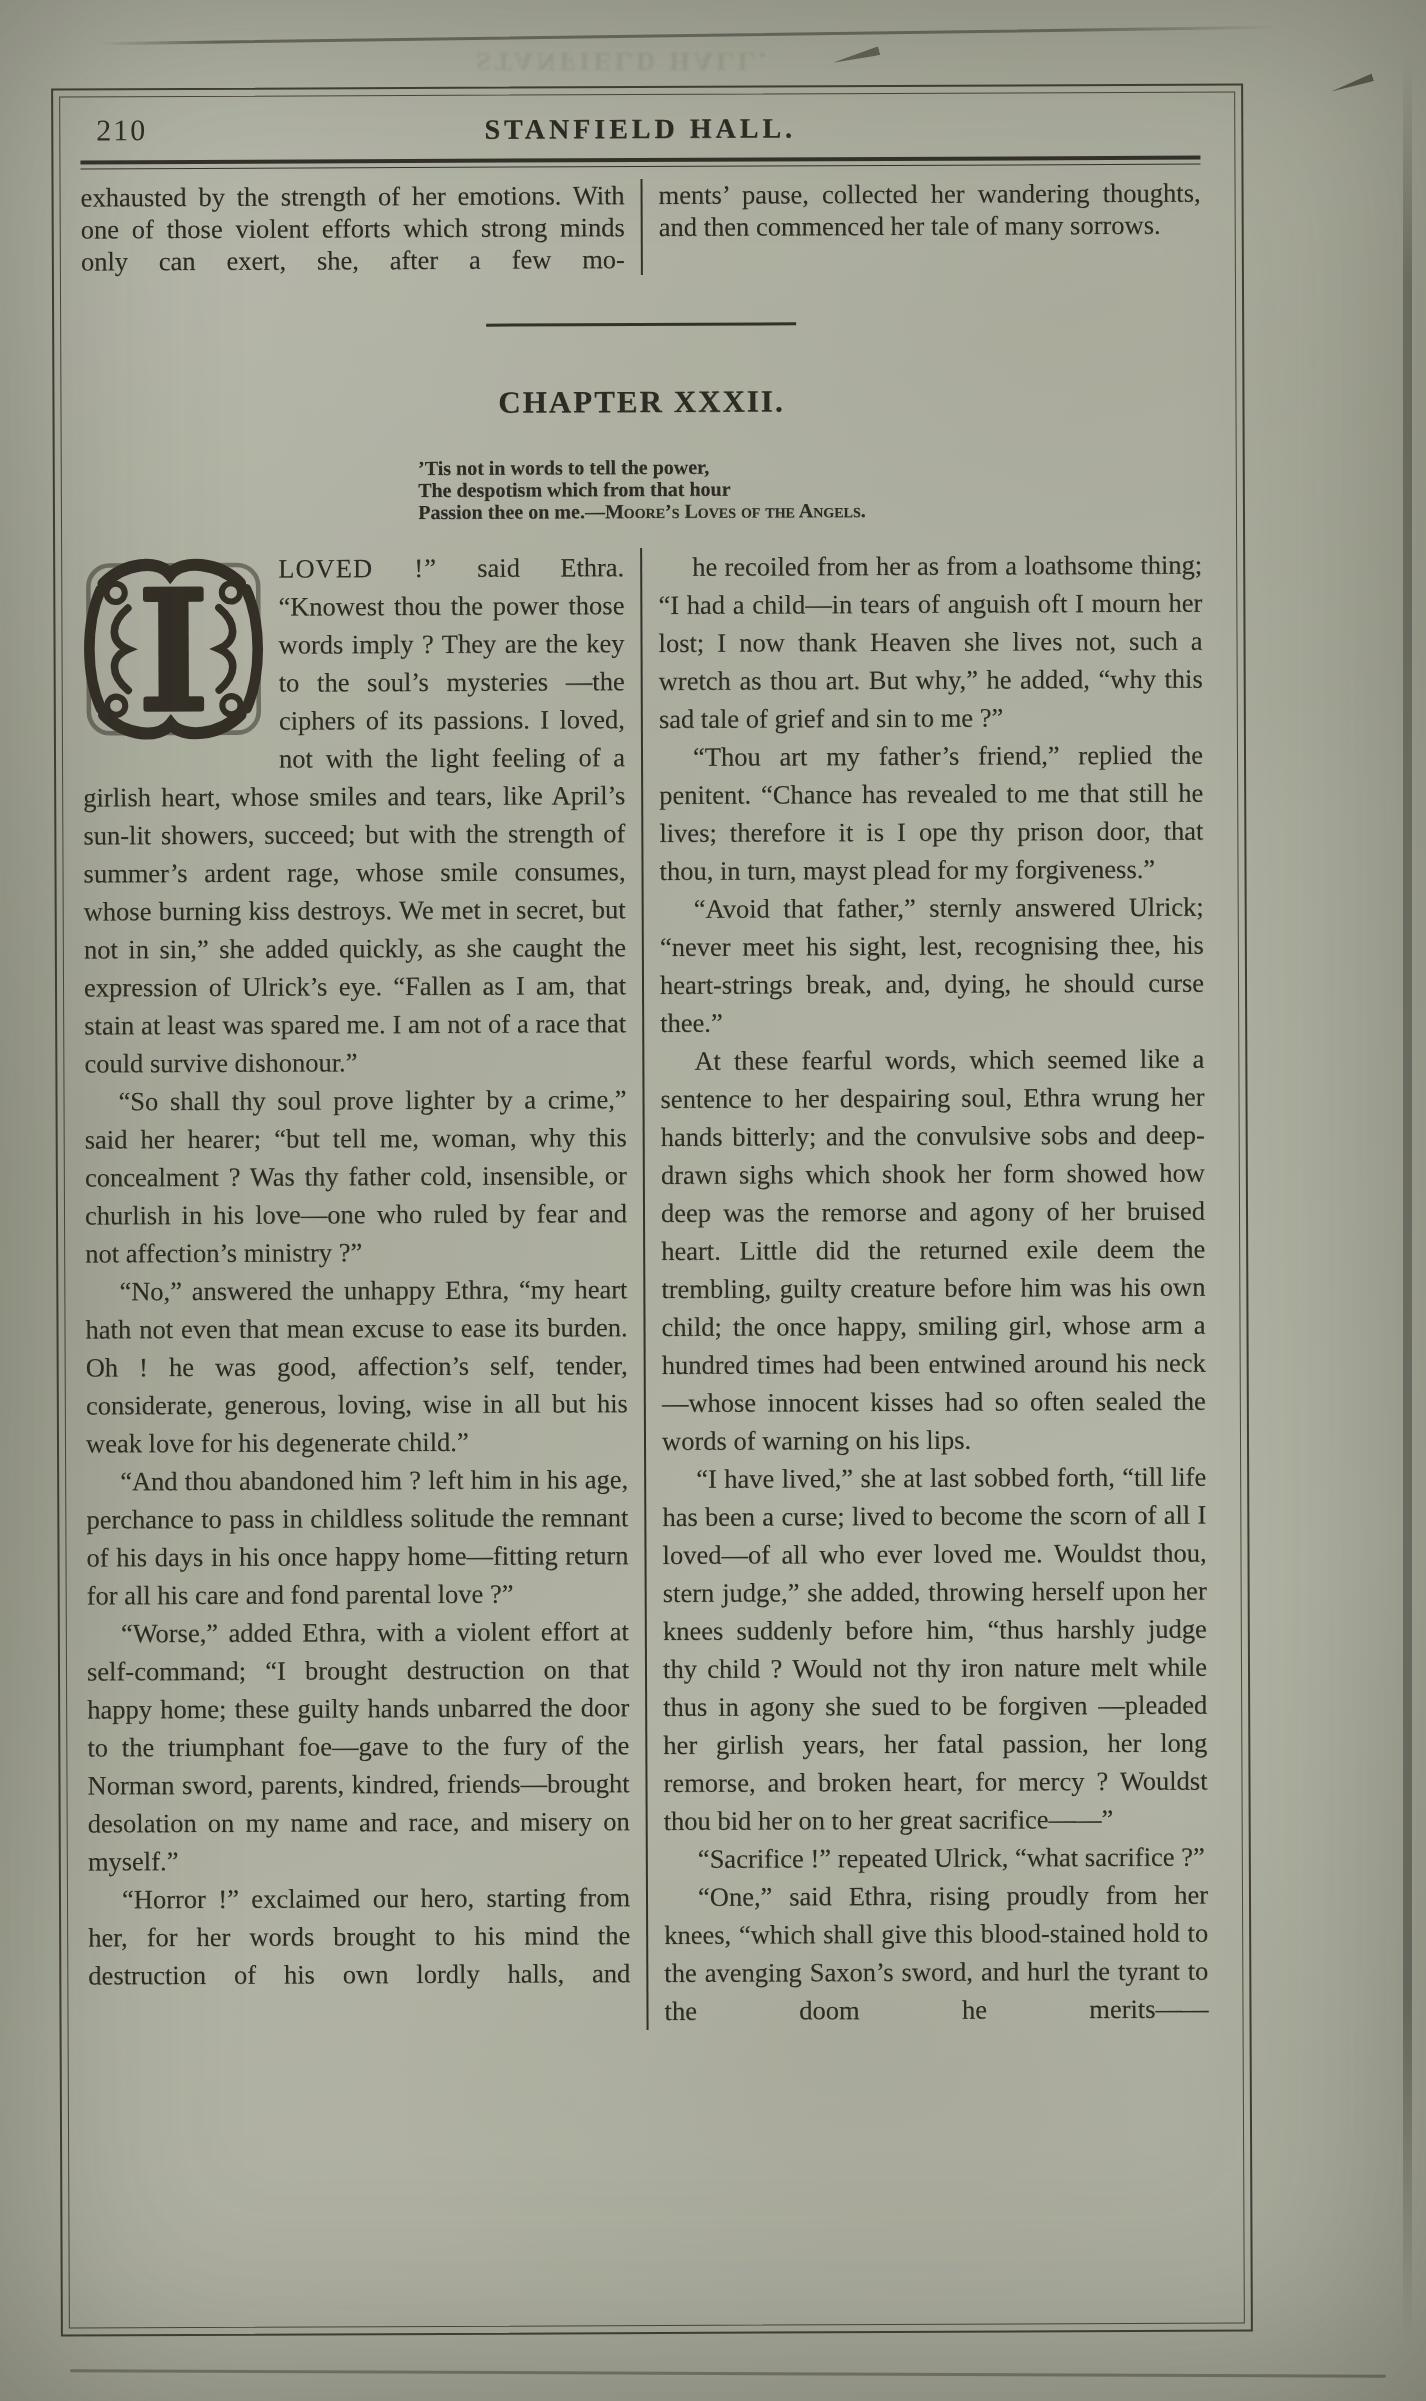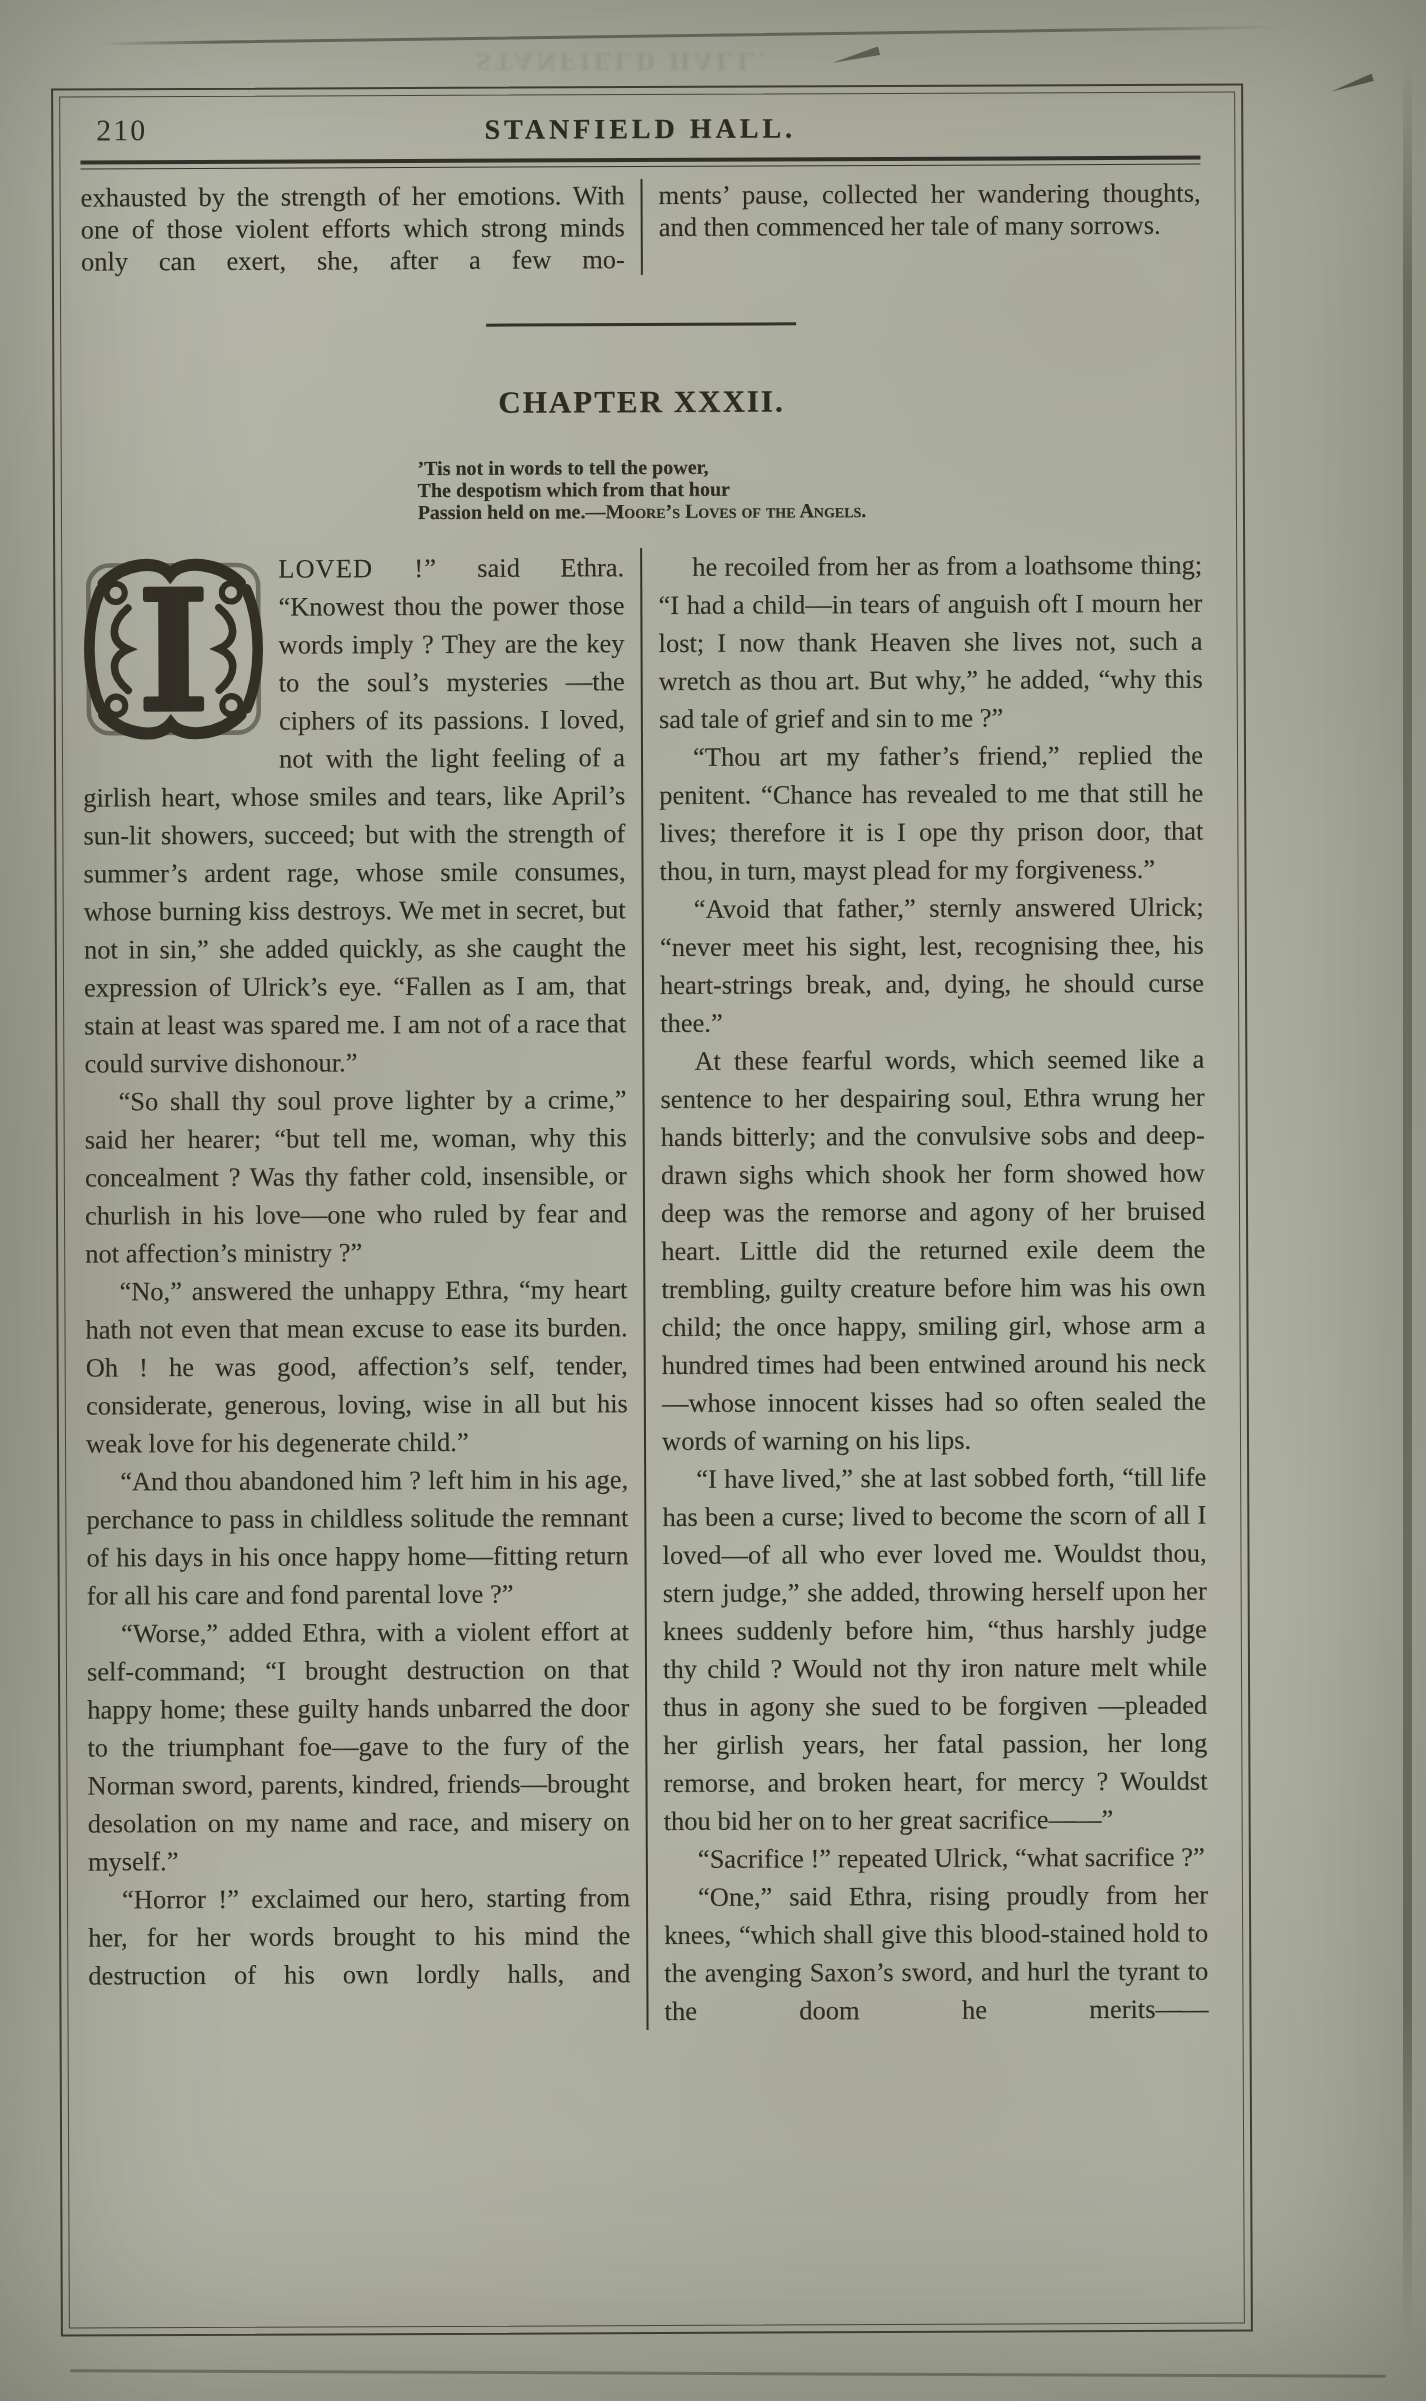--- a/index.html
+++ b/index.html
@@ -144,21 +144,21 @@
         <div class="col intro-right">ments’ pause, collected her wandering thoughts, and then commenced her tale of many sorrows.</div>
       </section>
 
       <div class="divider"></div>
 
       <h2 class="chapter">CHAPTER XXXII.</h2>
 
       <div class="epigraph">
         <div>’Tis not in words to tell the power,</div>
         <div>The despotism which from that hour</div>
-        <div><span>Passion held on me.—</span><span class="sc">Moore’s Loves of the Angels.</span></div>
+        <div><span>Passion thee on me.—</span><span class="sc">Moore’s Loves of the Angels.</span></div>
       </div>
 
       <section class="bodytext">
         <div class="col body-left">
           <p class="par opening"><span class="dropcap">
                 <svg viewBox="0 0 120 122" width="100%" height="100%" preserveAspectRatio="none" aria-hidden="true">
               <rect x="4" y="6" width="112" height="110" rx="14" fill="none" stroke="#3a362d" stroke-width="3" opacity="0.55"></rect>
               <g fill="none" stroke="#332f27" stroke-linecap="round">
                 <path d="M14 18 C 28 4, 50 2, 58 12 C 66 2, 90 4, 104 18" stroke-width="8"></path>
                 <path d="M14 104 C 28 118, 50 120, 58 110 C 66 120, 90 118, 104 104" stroke-width="8"></path>

